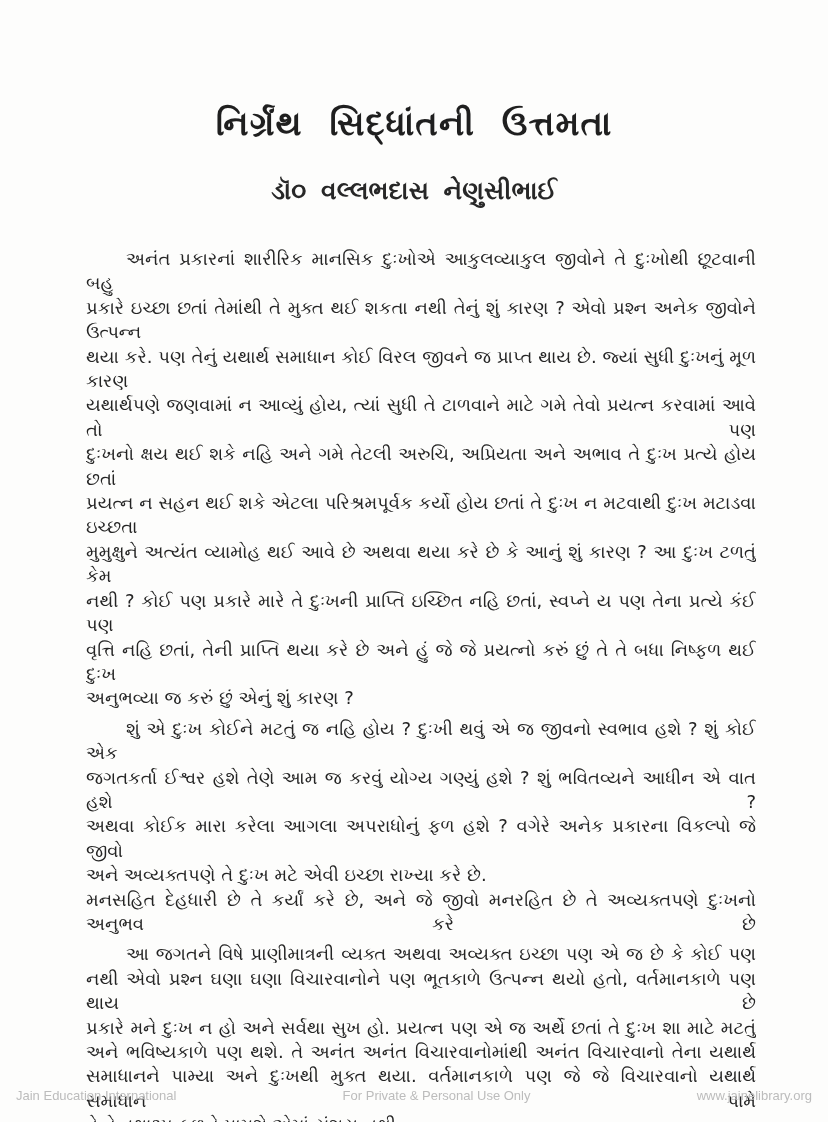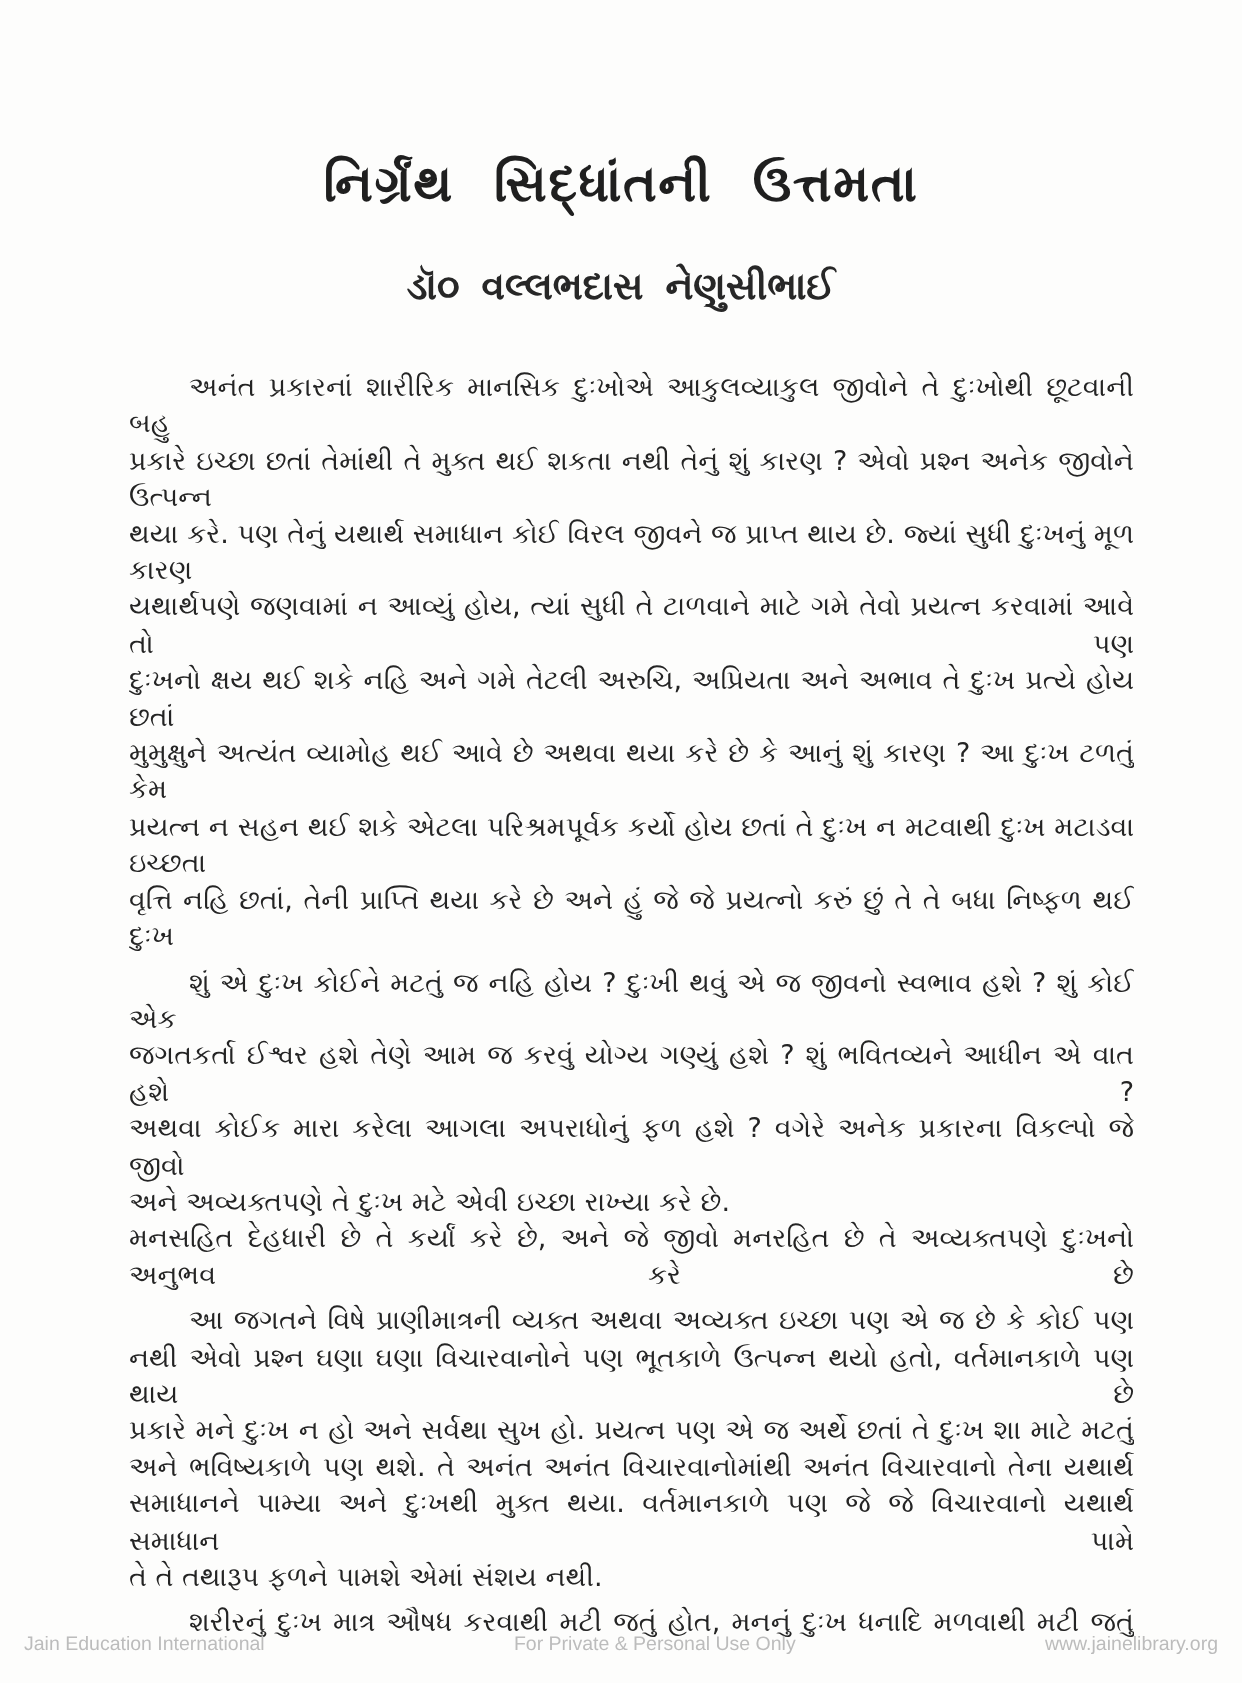--- a/index.html
+++ b/index.html
@@ -88,23 +88,25 @@
 
   <div class="author">ડૉ૦ વલ્લભદાસ નેણુસીભાઈ</div>
 
   <div class="content">
       <div class="paragraph">
         <div class="line first">અનંત પ્રકારનાં શારીરિક માનસિક દુઃખોએ આકુલવ્યાકુલ જીવોને તે દુઃખોથી છૂટવાની બહુ</div>
         <div class="line">પ્રકારે ઇચ્છા છતાં તેમાંથી તે મુક્ત થઈ શકતા નથી તેનું શું કારણ ? એવો પ્રશ્ન અનેક જીવોને ઉત્પન્ન</div>
         <div class="line">થયા કરે. પણ તેનું યથાર્થ સમાધાન કોઈ વિરલ જીવને જ પ્રાપ્ત થાય છે. જ્યાં સુધી દુઃખનું મૂળ કારણ</div>
         <div class="line">યથાર્થપણે જણવામાં ન આવ્યું હોય, ત્યાં સુધી તે ટાળવાને માટે ગમે તેવો પ્રયત્ન કરવામાં આવે તો પણ</div>
         <div class="line">દુઃખનો ક્ષય થઈ શકે નહિ અને ગમે તેટલી અરુચિ, અપ્રિયતા અને અભાવ તે દુઃખ પ્રત્યે હોય છતાં</div>
+        <div class="line">પ્રયત્ન ન સહન થઈ શકે એટલા પરિશ્રમપૂર્વક કર્યો હોય છતાં તે દુઃખ ન મટવાથી દુઃખ મટાડવા ઇચ્છતા</div>
         <div class="line">મુમુક્ષુને અત્યંત વ્યામોહ થઈ આવે છે અથવા થયા કરે છે કે આનું શું કારણ ? આ દુઃખ ટળતું કેમ</div>
-        <div class="line">પ્રયત્ન ન સહન થઈ શકે એટલા પરિશ્રમપૂર્વક કર્યો હોય છતાં તે દુઃખ ન મટવાથી દુઃખ મટાડવા ઇચ્છતા</div>
+        <div class="line">નથી ? કોઈ પણ પ્રકારે મારે તે દુઃખની પ્રાપ્તિ ઇચ્છિત નહિ છતાં, સ્વપ્ને ય પણ તેના પ્રત્યે કંઈ પણ</div>
         <div class="line">વૃત્તિ નહિ છતાં, તેની પ્રાપ્તિ થયા કરે છે અને હું જે જે પ્રયત્નો કરું છું તે તે બધા નિષ્ફળ થઈ દુઃખ</div>
+        <div class="line plast">અનુભવ્યા જ કરું છું એનું શું કારણ ?</div>
       </div>
       <div class="paragraph">
         <div class="line first">શું એ દુઃખ કોઈને મટતું જ નહિ હોય ? દુઃખી થવું એ જ જીવનો સ્વભાવ હશે ? શું કોઈ એક</div>
         <div class="line">જગતકર્તા ઈશ્વર હશે તેણે આમ જ કરવું યોગ્ય ગણ્યું હશે ? શું ભવિતવ્યને આધીન એ વાત હશે ?</div>
         <div class="line">અથવા કોઈક મારા કરેલા આગલા અપરાધોનું ફળ હશે ? વગેરે અનેક પ્રકારના વિકલ્પો જે જીવો</div>
         <div class="line plast">અને અવ્યક્તપણે તે દુઃખ મટે એવી ઇચ્છા રાખ્યા કરે છે.</div>
         <div class="line">મનસહિત દેહધારી છે તે કર્યાં કરે છે, અને જે જીવો મનરહિત છે તે અવ્યક્તપણે દુઃખનો અનુભવ કરે છે</div>
       </div>
       <div class="paragraph">
         <div class="line first">આ જગતને વિષે પ્રાણીમાત્રની વ્યક્ત અથવા અવ્યક્ત ઇચ્છા પણ એ જ છે કે કોઈ પણ</div>

